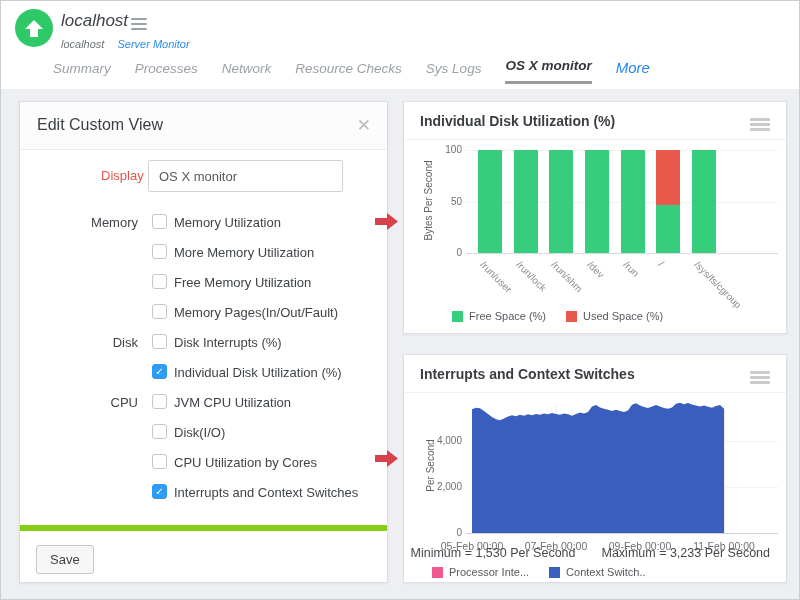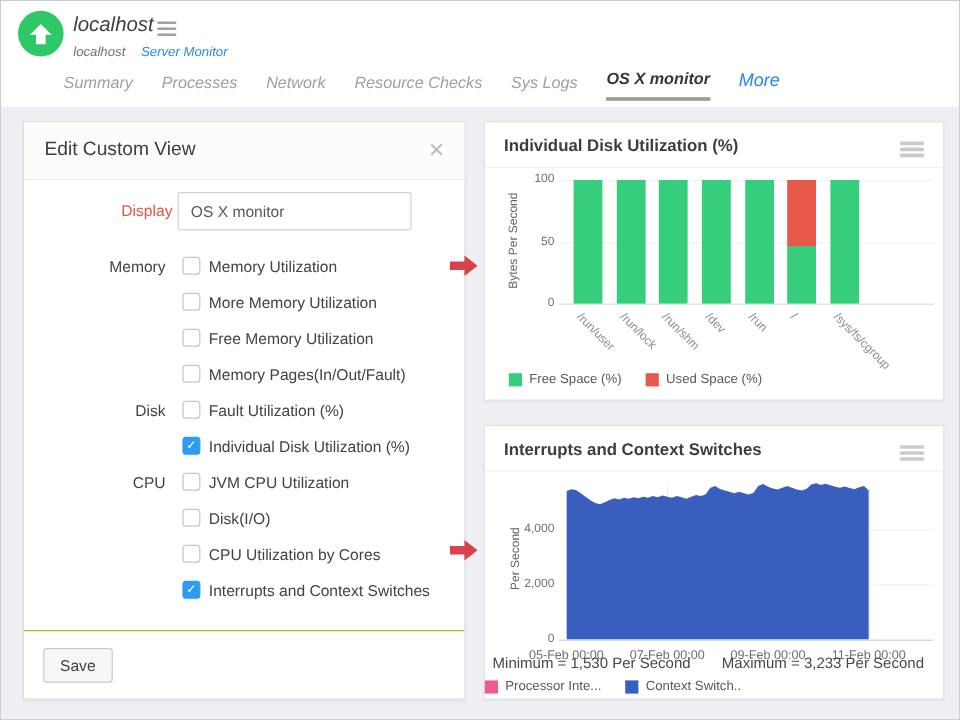--- a/index.html
+++ b/index.html
@@ -28,21 +28,21 @@
   .dialog-title { position:absolute; left:17px; top:14px; font-size:16px; color:#3b3f45; font-weight:500; }
   .dialog-close { position:absolute; right:16px; top:13px; font-size:17px; color:#b9bdc1; cursor:pointer; }
   .field-label { position:absolute; left:0; top:66px; width:118px; text-align:right; font-size:13px; color:#e2564a;margin-left:44px; }
   .field-input { position:absolute; left:128px; top:58px; width:195px; height:32px; border:1px solid #d0d3d6; border-radius:2px; padding:0 10px; font-size:13px; color:#55595e; font-family:"Liberation Sans", sans-serif; }
   .metric-list { position:absolute; top:112px; left:0; right:0; }
   .metric-row { position:relative; height:30px; }
   .group-label { position:absolute; left:0; width:118px; text-align:right; font-size:13px; color:#3f4449; top:1px; }
   .checkbox { position:absolute; left:132px; top:0; width:15px; height:15px; border:1px solid #c3c7cb; border-radius:3px; background:#fff; cursor:pointer; font-size:10px; line-height:14px; text-align:center; color:#fff; }
   .checkbox.checked { background:#2e9cf4; border-color:#2e9cf4; }
   .metric-label { position:absolute; left:154px; top:1px; font-size:13px; color:#3f4449; }
-  .dialog-footer { position:absolute; left:0; right:0; top:423px; bottom:0; border-top:1px solid #84cc16; }
+  .dialog-footer { position:absolute; left:0; right:0; top:423px; bottom:0; border-top:6px solid #84cc16; }
   .save-btn { position:absolute; left:16px; top:14px; min-width:52px; height:29px; padding:0 13px; background:#f7f7f8; border:1px solid #c6c9cc; border-radius:3px; font-size:13px; color:#3f4348; font-family:"Liberation Sans", sans-serif; cursor:pointer; }
 
   
   .pointer-arrow { position:absolute; width:23px; height:17px; }
 
   
   .card { position:absolute; background:#fff; border:1px solid #dcdfe3; box-shadow:0 1px 2px rgba(0,0,0,0.05); }
   #card-disk { left:402px; top:12px; width:384px; height:233px; }
   #card-interrupts { left:402px; top:265px; width:384px; height:229px; }
   .card-title { position:absolute; left:16px; top:11px; font-size:14px; color:#3a3e44; font-weight:600; }
@@ -50,21 +50,21 @@
   .card-menu i { background:#cbcbcb; height:2.5px; margin-bottom:2.5px; }
   .card-divider { position:absolute; left:0; right:0; top:37px; height:1px; background:#f0f1f2; }
   .ylabel { position:absolute; transform:rotate(-90deg); white-space:nowrap; font-size:10px; color:#5f6368; text-align:center; }
   .ytick { position:absolute; width:34px; text-align:right; font-size:10px; color:#6b6f73; }
   .gridline-h { position:absolute; height:1px; background:#f2f2f3; }
   .gridline-v { position:absolute; width:1px; background:#ededee; }
   .baseline { position:absolute; height:1px; background:#d9dcdf; }
   .bar-seg { position:absolute; width:24px; }
   .xlabel-rot { position:absolute; font-size:10px; color:#8a8f94; white-space:nowrap; transform:rotate(45deg); transform-origin:top left; }
   .xlabel { position:absolute; width:84px; text-align:center; font-size:10.5px; color:#6b6f73; }
-  .legend-row { position:absolute; display:flex; gap:20px; font-size:11px; color:#55595e; align-items:center; }
+  .legend-row { position:absolute; display:flex; gap:20px; font-size:11px; color:#55595e; align-items:center;margin-left:28px; }
   .legend-item { display:flex; align-items:center; gap:6px; white-space:nowrap; }
   .legend-swatch { width:11px; height:11px; display:inline-block; }
   .minmax-row { position:absolute; left:0; right:16px; display:flex; justify-content:flex-end; gap:26px; font-size:12.5px; color:#44484d; }
   #area-svg { position:absolute; left:68px; top:40px; }
 </style>
 </head>
 <body>
 
 <div id="app">
 
@@ -121,21 +121,21 @@
             <span class="metric-label">Free Memory Utilization</span>
           </div>
           <div class="metric-row">
             <div class="group-label"></div>
             <span class="checkbox"></span>
             <span class="metric-label">Memory Pages(In/Out/Fault)</span>
           </div>
           <div class="metric-row">
             <div class="group-label">Disk</div>
             <span class="checkbox"></span>
-            <span class="metric-label">Fault Utilization (%)</span>
+            <span class="metric-label">Disk Interrupts (%)</span>
           </div>
           <div class="metric-row">
             <div class="group-label"></div>
             <span class="checkbox checked">✓</span>
             <span class="metric-label">Individual Disk Utilization (%)</span>
           </div>
           <div class="metric-row">
             <div class="group-label">CPU</div>
             <span class="checkbox"></span>
             <span class="metric-label">JVM CPU Utilization</span>

